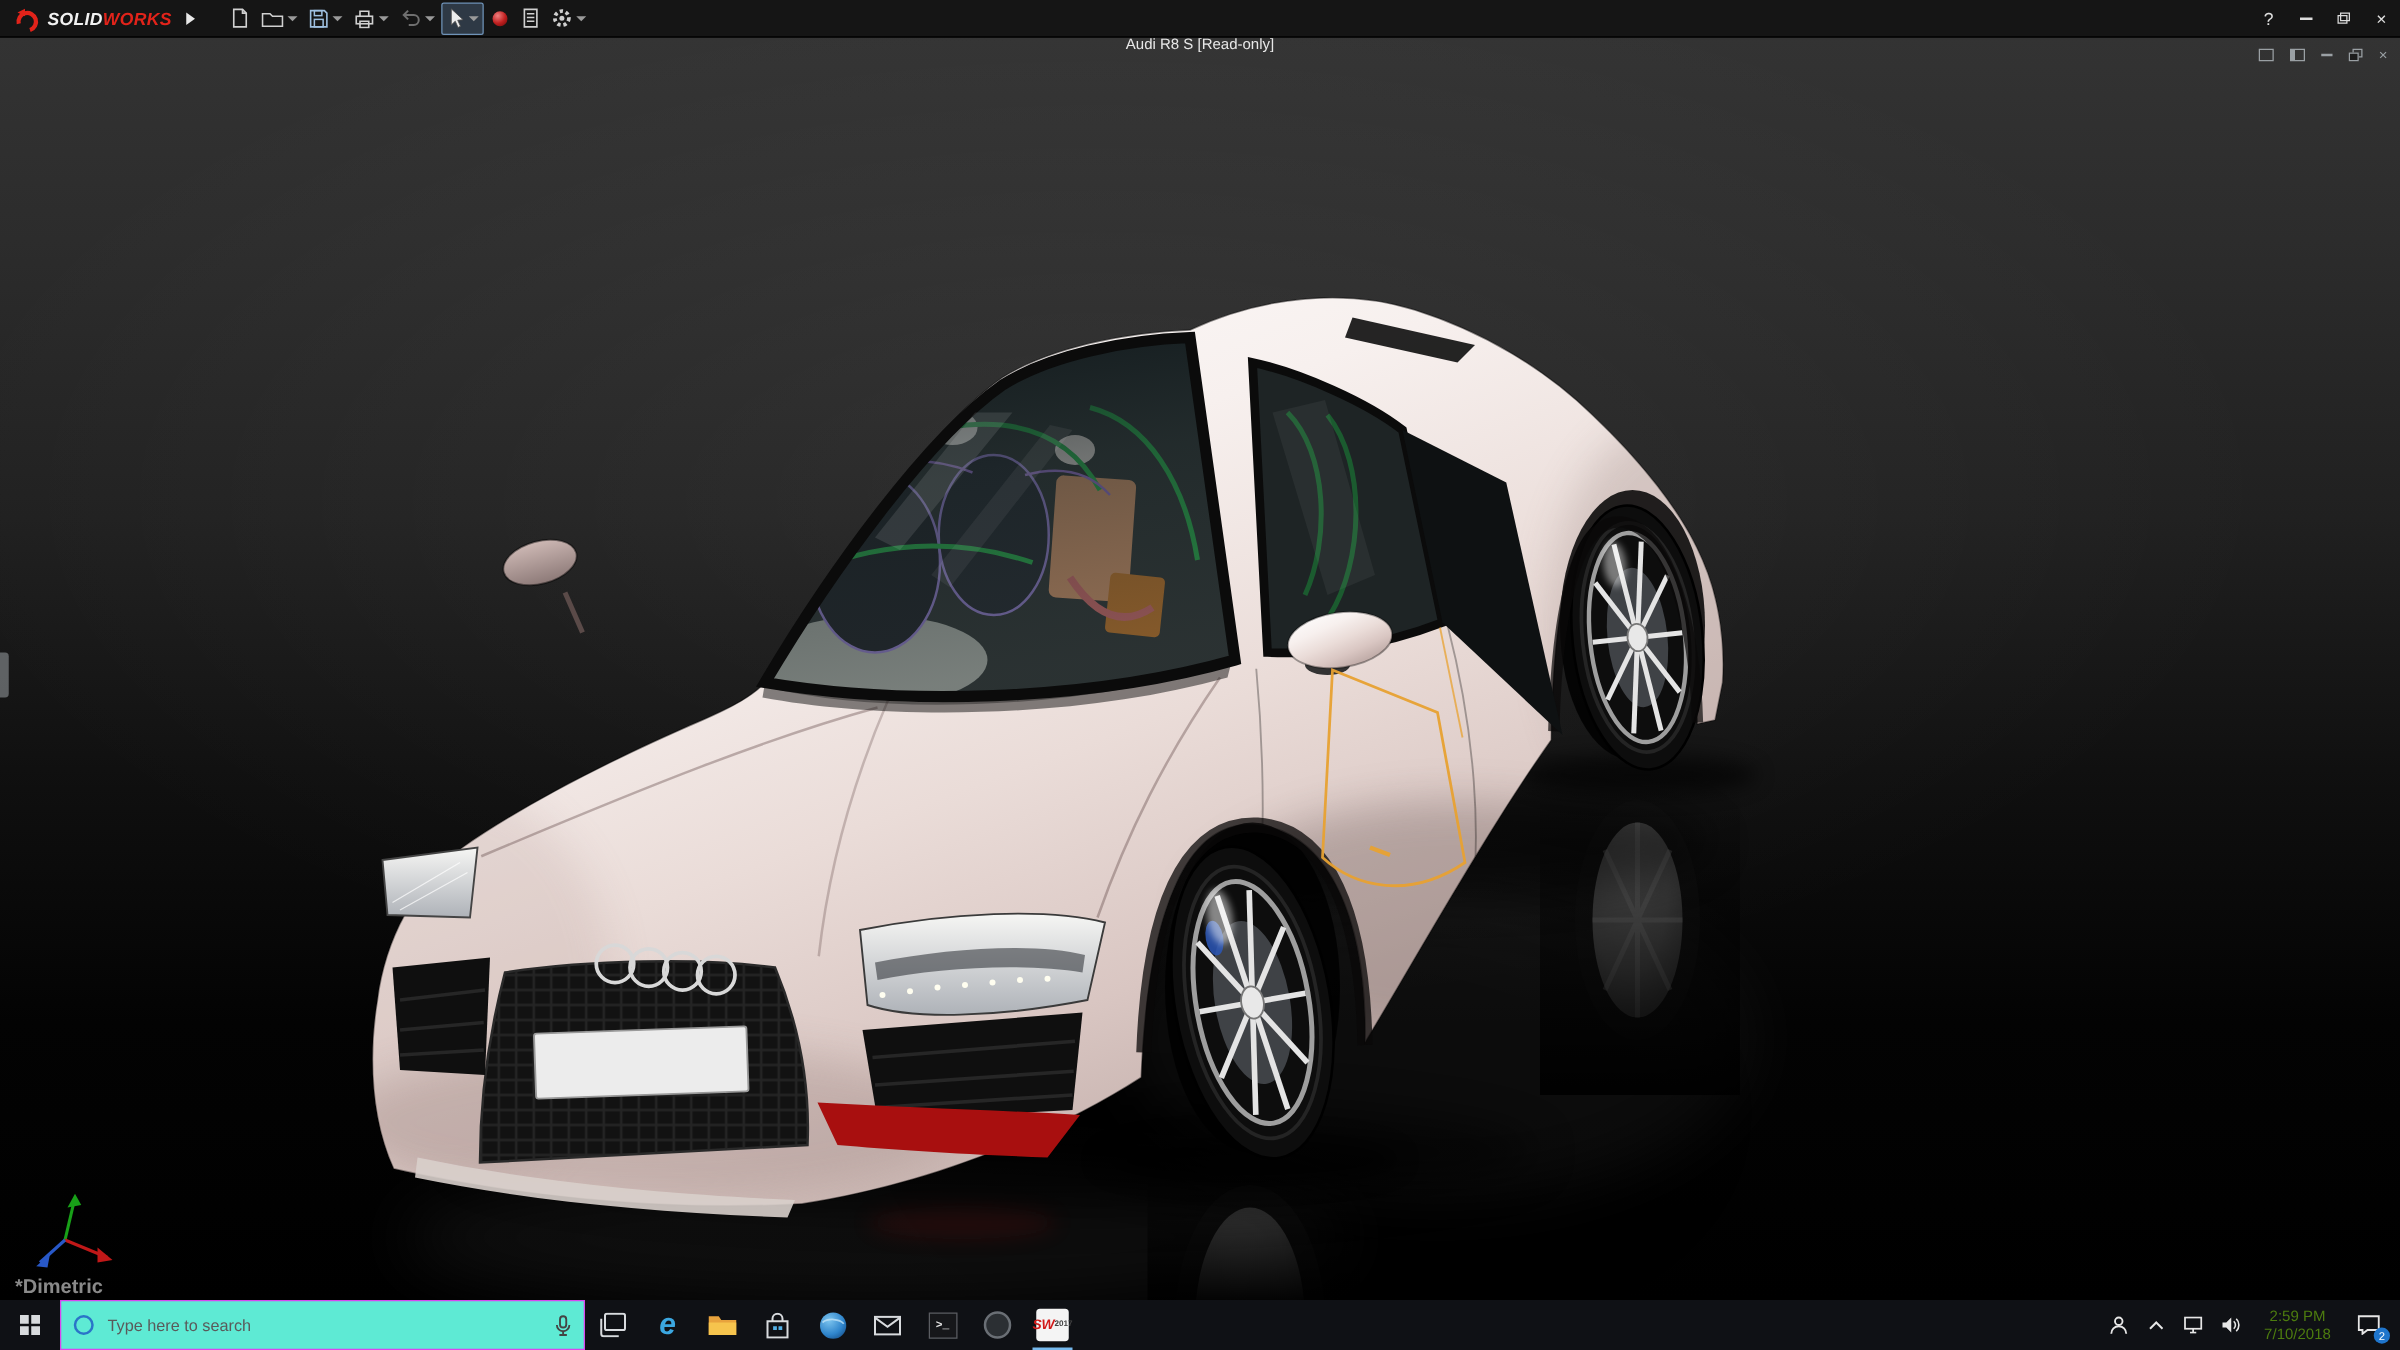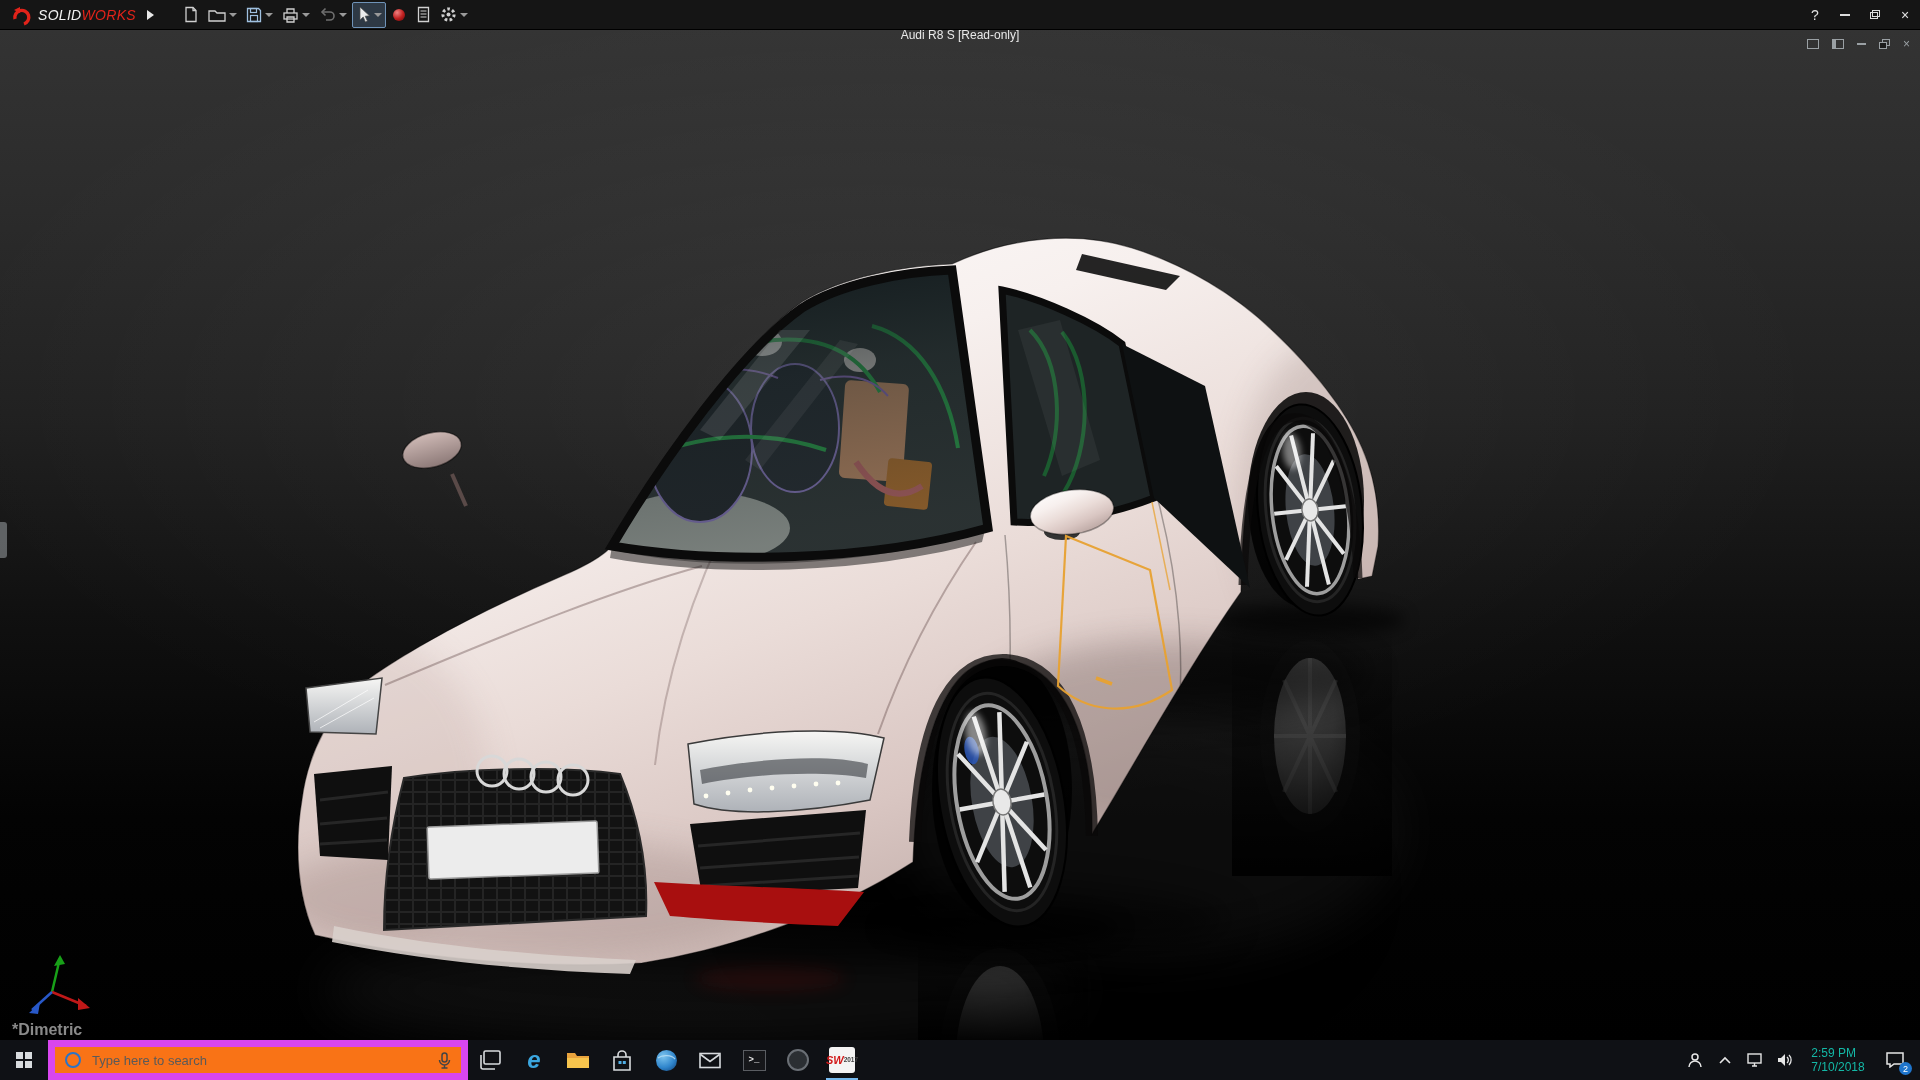--- a/index.html
+++ b/index.html
@@ -3,21 +3,21 @@
 <meta charset="utf-8">
 <style>
   html,body{margin:0;padding:0;width:1920px;height:1080px;overflow:hidden;background:#000;
     font-family:"Liberation Sans", sans-serif;-webkit-font-smoothing:antialiased;}
   *{box-sizing:border-box;}
 
   
   .titlebar{position:absolute;top:0;left:0;width:1920px;height:30px;background:#151515;
     display:flex;align-items:center;color:#ddd;border-bottom:1px solid #000;z-index:30;}
   .brand{display:flex;align-items:center;gap:6px;padding:0 6px 0 10px;}
-  .brand-text{font-style:italic;font-weight:normal;font-size:14px;letter-spacing:.3px;}
+  .brand-text{font-style:italic;font-weight:bold;font-size:14px;letter-spacing:.3px;}
   .brand-solid{color:#f2f2f2;}
   .brand-works{color:#e2231a;}
   .expand-btn{width:18px;height:22px;display:flex;align-items:center;justify-content:center;cursor:default;}
   .expand-tri{width:0;height:0;border-left:7px solid #e8e8e8;border-top:5px solid transparent;border-bottom:5px solid transparent;}
   .qtoolbar{display:flex;align-items:center;gap:1px;margin-left:18px;}
   .tool{height:26px;display:flex;align-items:center;justify-content:center;padding:0 3px;border:1px solid transparent;border-radius:2px;}
   .tool svg{display:block;}
   .tool.active{background:rgba(110,150,195,.28);border-color:#6f93b8;}
   .caret{width:0;height:0;border-left:4px solid transparent;border-right:4px solid transparent;border-top:4px solid #9a9a9a;margin-left:3px;}
   .doc-title{position:absolute;left:50%;top:0;height:30px;display:flex;align-items:center;transform:translateX(-50%);
@@ -43,36 +43,36 @@
   .cwc .dbl i.a{right:0;top:0;}
   .cwc .dbl i.b{left:0;bottom:0;background:#1c1c1c;}
   .collapsed-tab{position:absolute;left:0;top:492px;width:7px;height:36px;background:#b9bfc4;opacity:.45;border-radius:0 3px 3px 0;z-index:4;}
   .orientation-label{position:absolute;left:12px;bottom:1px;color:#8a8a8a;font-size:16px;font-weight:bold;z-index:4;}
 
   
   .taskbar{position:absolute;bottom:0;left:0;width:1920px;height:40px;background:#0f1115;display:flex;align-items:stretch;z-index:40;}
   .start-btn{width:48px;display:flex;align-items:center;justify-content:center;}
   .win-logo{display:grid;grid-template-columns:7px 7px;grid-template-rows:7px 7px;gap:1.5px;}
   .win-logo i{background:#d8dbde;display:block;}
-  .searchbox{width:420px;background:#f97316;border:7px solid #d946ef;display:flex;align-items:center;gap:9px;padding:0 10px;}
+  .searchbox{width:420px;background:#5eead4;border:1px solid #d946ef;display:flex;align-items:center;gap:9px;padding:0 10px;}
   .cortana-ring{width:16px;height:16px;border:2px solid #2a74c8;border-radius:50%;flex:none;}
   .searchbox input{flex:1;border:0;outline:0;font-size:13px;color:#222;background:transparent;font-family:"Liberation Sans",sans-serif;}
   .searchbox input::placeholder{color:#5a5a5a;opacity:1;}
   .tb-app{width:44px;display:flex;align-items:center;justify-content:center;position:relative;}
   .tb-app.active::after{content:"";position:absolute;left:6px;right:6px;bottom:0;height:2px;background:#76b9ed;}
   .edge-e{font-size:24px;font-weight:bold;font-style:italic;color:#3ba7e0;line-height:1;}
   .term-tile{width:23px;height:21px;background:#16171a;border:1px solid #5a5d62;color:#e6e6e6;font-size:9px;font-weight:bold;
     display:flex;align-items:center;justify-content:center;font-family:"Liberation Mono",monospace;}
   .app-dot{width:22px;height:22px;border-radius:50%;background:#2b2f33;border:2px solid #6a6f75;}
   .sw-tile{width:26px;height:26px;background:#f4f4f4;border-radius:3px;display:flex;flex-direction:row;align-items:center;justify-content:center;line-height:1;}
   .sw-tile .sw{color:#d21a1a;font-weight:bold;font-size:11px;font-style:italic;}
   .sw-tile .yr{color:#444;font-size:6.5px;font-weight:bold;}
   .tray{margin-left:auto;display:flex;align-items:center;}
   .tray-btn{width:30px;height:40px;display:flex;align-items:center;justify-content:center;color:#e6e6e6;position:relative;}
-  .clock{width:76px;text-align:left;color:#14b8a6;font-size:12px;line-height:14px;}
+  .clock{width:76px;text-align:center;color:#4d7c0f;font-size:12px;line-height:14px;}
   .badge{position:absolute;right:2px;bottom:5px;min-width:13px;height:13px;border-radius:50%;background:#1f75cc;color:#fff;
     font-size:9px;display:flex;align-items:center;justify-content:center;padding:0 2px;}
   .show-desktop{width:6px;border-left:1px solid #3a3f46;}
 </style>
 </head>
 <body>
 
 <div class="titlebar">
   <div class="brand">
     <svg width="22" height="22" viewBox="0 0 22 22">

